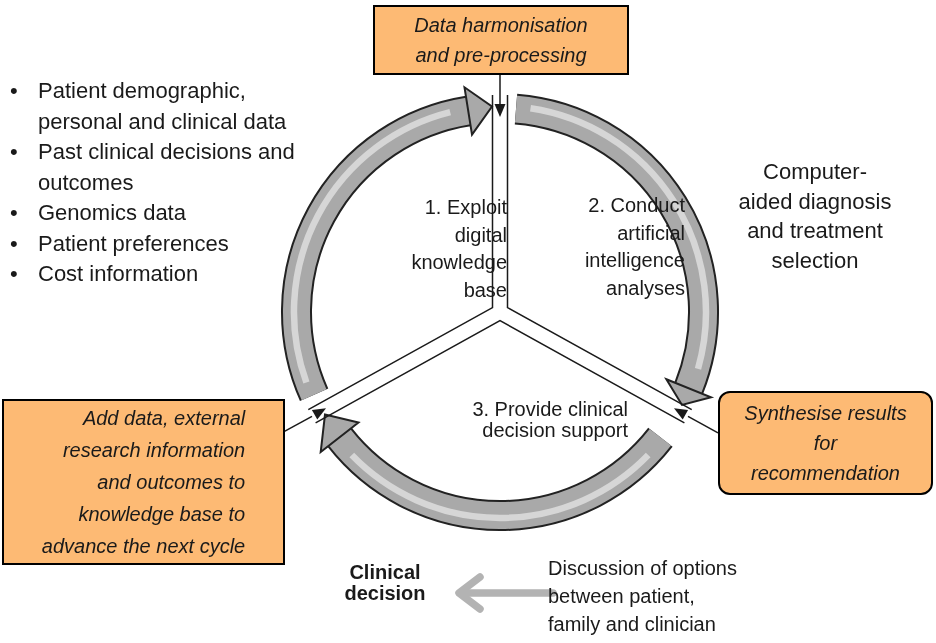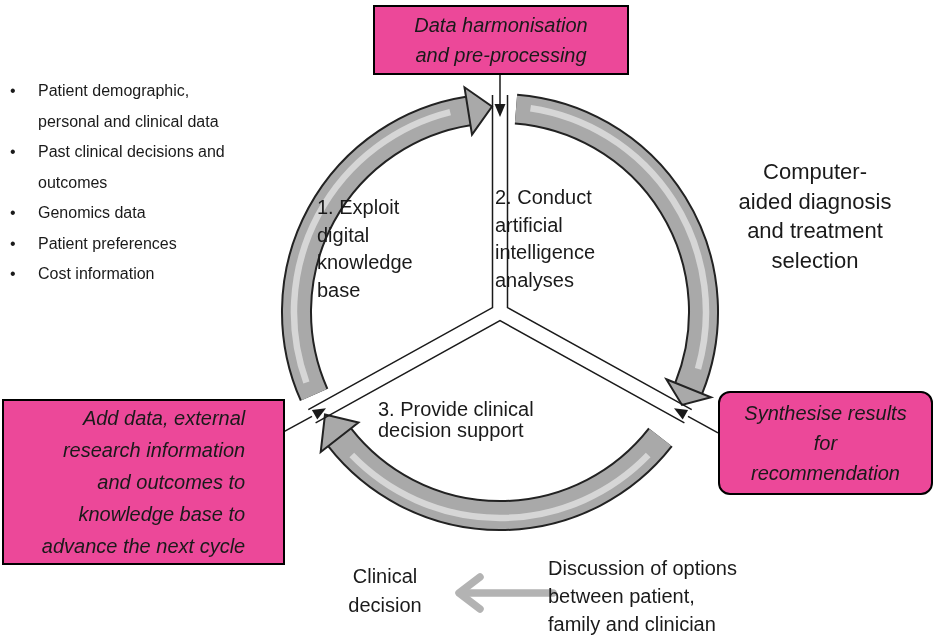--- a/index.html
+++ b/index.html
@@ -20,48 +20,48 @@
   .arc-outline { fill: none; stroke: #222222; stroke-width: 31; }
   .arc-fill    { fill: none; stroke: #a9a9a9; stroke-width: 27; }
   .arc-hl      { fill: none; stroke: #d6d6d6; stroke-width: 6.5; }
   .arc-head    { fill: #a9a9a9; stroke: #222222; stroke-width: 2; stroke-linejoin: miter; }
   .sector-line { fill: none; stroke: #1a1a1a; stroke-width: 1.5; stroke-linejoin: miter; }
   .conn-line   { stroke: #1a1a1a; stroke-width: 1.5; fill: none; }
   .conn-head   { fill: #1a1a1a; stroke: none; }
   .flow        { stroke: #b3b3b3; stroke-width: 7.5; stroke-linecap: round; stroke-linejoin: round; fill: none; }
 
   
-  .bullets { left: 10px; top: 76px; width: 330px; font-size: 16px; line-height: 30.5px; }
+  .bullets { left: 10px; top: 76px; width: 330px; font-size: 22px; line-height: 30.5px; }
   .bullet-item { display: flex; }
   .bullet-dot { flex: 0 0 28px; }
   .bullet-dot::before { content: "\2022"; }
 
   .note-box {
     border: 2px solid #000000;
     box-sizing: border-box;
-    background: #ec4899;
+    background: #fdba74;
     display: flex;
     align-items: center;
     justify-content: center;
     text-align: center;
     font-style: italic;
     font-size: 20px;
     line-height: 30px;
   }
   .box-top   { left: 373px; top: 5px;   width: 256px; height: 70px; }
   .box-right { left: 718px; top: 391px; width: 215px; height: 104px; border-radius: 12px; }
   .box-left  { left: 2px;   top: 399px; width: 283px; height: 166px; line-height: 32px; text-align: right; }
 
-  .circle-label { text-align: left; font-size: 20px; line-height: 27.5px; }
+  .circle-label { text-align: right; font-size: 20px; line-height: 27.5px; }
   .seg1 { left: 317px; top: 194px; width: 190px; }
-  .seg2 { left: 495px; top: 184px; width: 190px; }
+  .seg2 { left: 495px; top: 192px; width: 190px; }
   .seg3 { left: 378px; top: 399px; width: 250px; line-height: 21px; }
 
   .side-note   { left: 700px; top: 157px; width: 230px; text-align: center; font-size: 22px; line-height: 29.5px; }
-  .clinical    { left: 320px; top: 562px; width: 130px; text-align: center; font-size: 20px; line-height: 29px; }
+  .clinical    { left: 320px; top: 562px; width: 130px; text-align: center; font-size: 20px; line-height: 21px; font-weight: bold; }
   .discussion  { left: 548px; top: 554px; width: 240px; text-align: left; font-size: 20px; line-height: 28px; }
 </style>
 </head>
 <body>
 
 <div class="stage">
 
   <svg class="diagram-svg" width="936" height="643" viewBox="0 0 936 643">
 
     <g>

